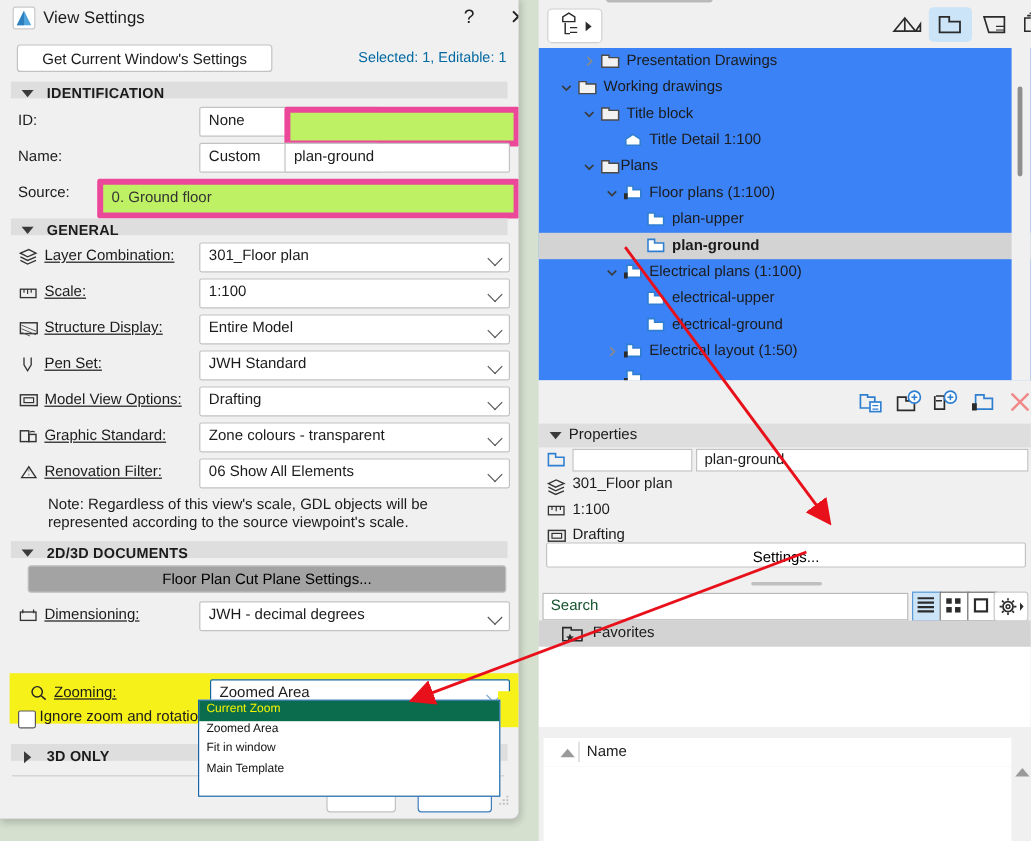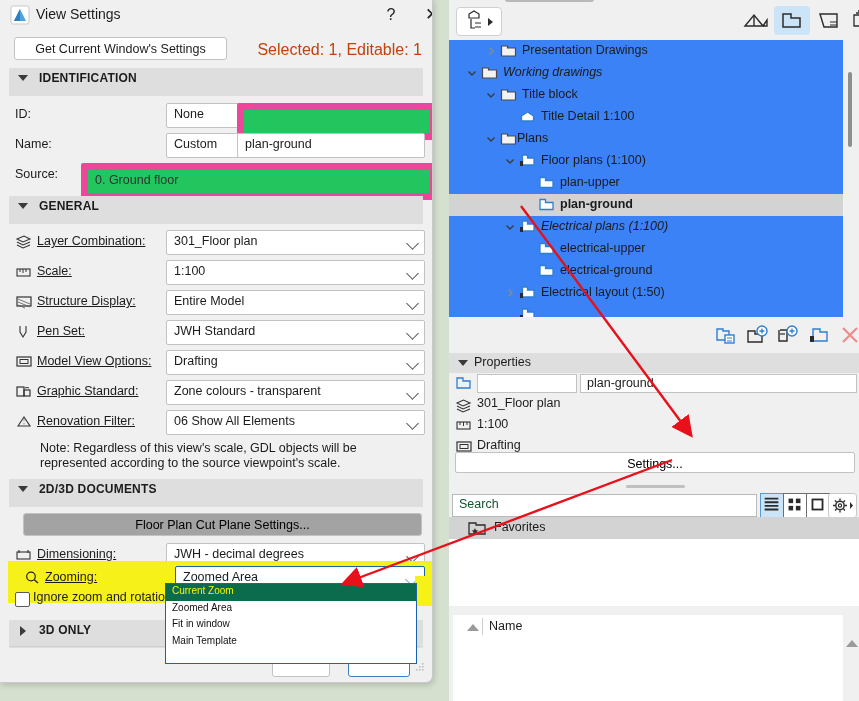--- a/index.html
+++ b/index.html
@@ -24,40 +24,40 @@
   #dlg-title{position:absolute;left:36px;top:8px;font-size:14px;color:#1b1b1b;}
   #help-btn{position:absolute;left:378px;top:4px;width:26px;height:26px;text-align:center;
     line-height:26px;font-size:16px;color:#222;cursor:pointer;}
   #close-btn{position:absolute;left:419px;top:4px;width:26px;height:26px;text-align:center;
     line-height:26px;font-size:17px;color:#222;cursor:pointer;}
 
   
   #getrow{position:relative;height:30px;margin-top:2px;}
   #get-btn{position:absolute;left:14px;top:3px;width:213px;height:23px;background:#fff;
     border:1px solid #c2c2c2;border-radius:3px;font-size:12.5px;color:#1b1b1b;cursor:pointer;}
-  #sel-info{position:absolute;right:10px;top:7px;font-size:16px;color:#c2410c;}
-
-  
-  .sect{margin:4px 9px 0 9px;height:28px;background:#dedede;position:relative;}
+  #sel-info{position:absolute;right:10px;top:7px;font-size:12px;color:#0369a1;}
+
+  
+  .sect{margin:4px 9px 0 9px;height:14px;background:#dedede;position:relative;}
   .sect .tri{position:absolute;left:9px;top:7px;width:0;height:0;
      border-left:5px solid transparent;border-right:5px solid transparent;border-top:6px solid #3a3a3a;}
   .sect .tri.collapsed{border-top:5px solid transparent;border-bottom:5px solid transparent;
      border-left:6px solid #3a3a3a;border-right:none;left:11px;top:6px;}
   .sect .stitle{position:absolute;left:30px;top:3px;font-size:12px;font-weight:bold;letter-spacing:.2px;}
 
   
   .row{position:relative;height:30px;margin:0 9px;}
   .row .lab{position:absolute;left:6px;top:7px;font-size:12.5px;white-space:nowrap;}
   .row .lab.ind{left:28px;text-decoration:underline;}
   .rowicon{position:absolute;left:5px;top:6px;width:19px;height:17px;}
   .ctl{position:absolute;height:23px;background:#fff;border:1px solid #c2c2c2;border-radius:2px;}
   .ctl .val{position:absolute;left:7px;top:3px;font-size:12.5px;}
   .chev{position:absolute;right:7px;top:8px;width:8px;height:8px;
      border-left:1.6px solid #555;border-bottom:1.6px solid #555;transform:rotate(-45deg);}
-  .flat{background:#22c55e;border:7px solid #ec4899;}
+  .flat{background:#bef264;border:5px solid #ec4899;}
   .flat .val{color:#333;}
 
   .note{margin:2px 9px 0 9px;padding:2px 8px 0 31px;font-size:12.5px;line-height:15px;color:#1b1b1b;}
 
   .wide-btn{position:absolute;left:14px;top:3px;width:399px;height:23px;background:#a3a3a3;
     border:1px solid #c2c2c2;border-radius:3px;font-size:12.5px;cursor:pointer;}
 
   
   #hl-zoom{position:absolute;left:8px;top:563px;width:438px;height:24px;background:#f7f11a;}
   #hl-zoom2{position:absolute;left:8px;top:587px;width:200px;height:18px;background:#f7f11a;}
@@ -415,21 +415,21 @@
       </svg>
       <span class="tlabel" style="left: 73px;">Presentation Drawings</span>
     </div>
     <div class="tnode">
       <svg viewBox="0 0 10 10" class="tarrow" style="left: 18px;">
         <path d="M1.5 3.5 L5 7 L8.5 3.5" fill="none" stroke="#3a3a3a" stroke-width="1.4"></path>
       </svg>
       <svg viewBox="0 0 17 15" class="ticon" style="left: 32px;">
         <path d="M1.5 3 h6 v2 h8 v8 h-14 z" fill="#f2f2f2" stroke="#4a4a4a" stroke-width="1.2"></path>
       </svg>
-      <span class="tlabel" style="left: 54px; font-style: italic;">Working drawings</span>
+      <span class="tlabel" style="left: 54px;">Working drawings</span>
     </div>
     <div class="tnode">
       <svg viewBox="0 0 10 10" class="tarrow" style="left: 37px;">
         <path d="M1.5 3.5 L5 7 L8.5 3.5" fill="none" stroke="#3a3a3a" stroke-width="1.4"></path>
       </svg>
       <svg viewBox="0 0 17 15" class="ticon" style="left: 51px;">
         <path d="M1.5 3 h6 v2 h8 v8 h-14 z" fill="#f2f2f2" stroke="#4a4a4a" stroke-width="1.2"></path>
       </svg>
       <span class="tlabel" style="left: 73px;">Title block</span>
     </div>
@@ -471,21 +471,21 @@
       <span class="tlabel" style="left: 111px; font-weight: bold;">plan-ground</span>
     </div>
     <div class="tnode">
       <svg viewBox="0 0 10 10" class="tarrow" style="left: 56px;">
         <path d="M1.5 3.5 L5 7 L8.5 3.5" fill="none" stroke="#3a3a3a" stroke-width="1.4"></path>
       </svg>
       <svg viewBox="0 0 17 15" class="ticon" style="left: 70px;">
         <path d="M3.5 2 h5 v3 h6.5 v7 h-11.5 z" fill="#fff" stroke="#2f7fd1" stroke-width="1.3"></path>
         <path d="M1 8 h3 v5 h-3 z" fill="#2b2b2b"></path>
       </svg>
-      <span class="tlabel" style="left: 92px; font-style: italic;">Electrical plans (1:100)</span>
+      <span class="tlabel" style="left: 92px;">Electrical plans (1:100)</span>
     </div>
     <div class="tnode">
       <svg viewBox="0 0 17 15" class="ticon" style="left: 89px;">
         <path d="M2 2.5 h5.5 v3 h7.5 v7 h-13 z" fill="#fff" stroke="#2f7fd1" stroke-width="1.3"></path>
       </svg>
       <span class="tlabel" style="left: 111px;">electrical-upper</span>
     </div>
     <div class="tnode">
       <svg viewBox="0 0 17 15" class="ticon" style="left: 89px;">
         <path d="M2 2.5 h5.5 v3 h7.5 v7 h-13 z" fill="#fff" stroke="#2f7fd1" stroke-width="1.3"></path>

